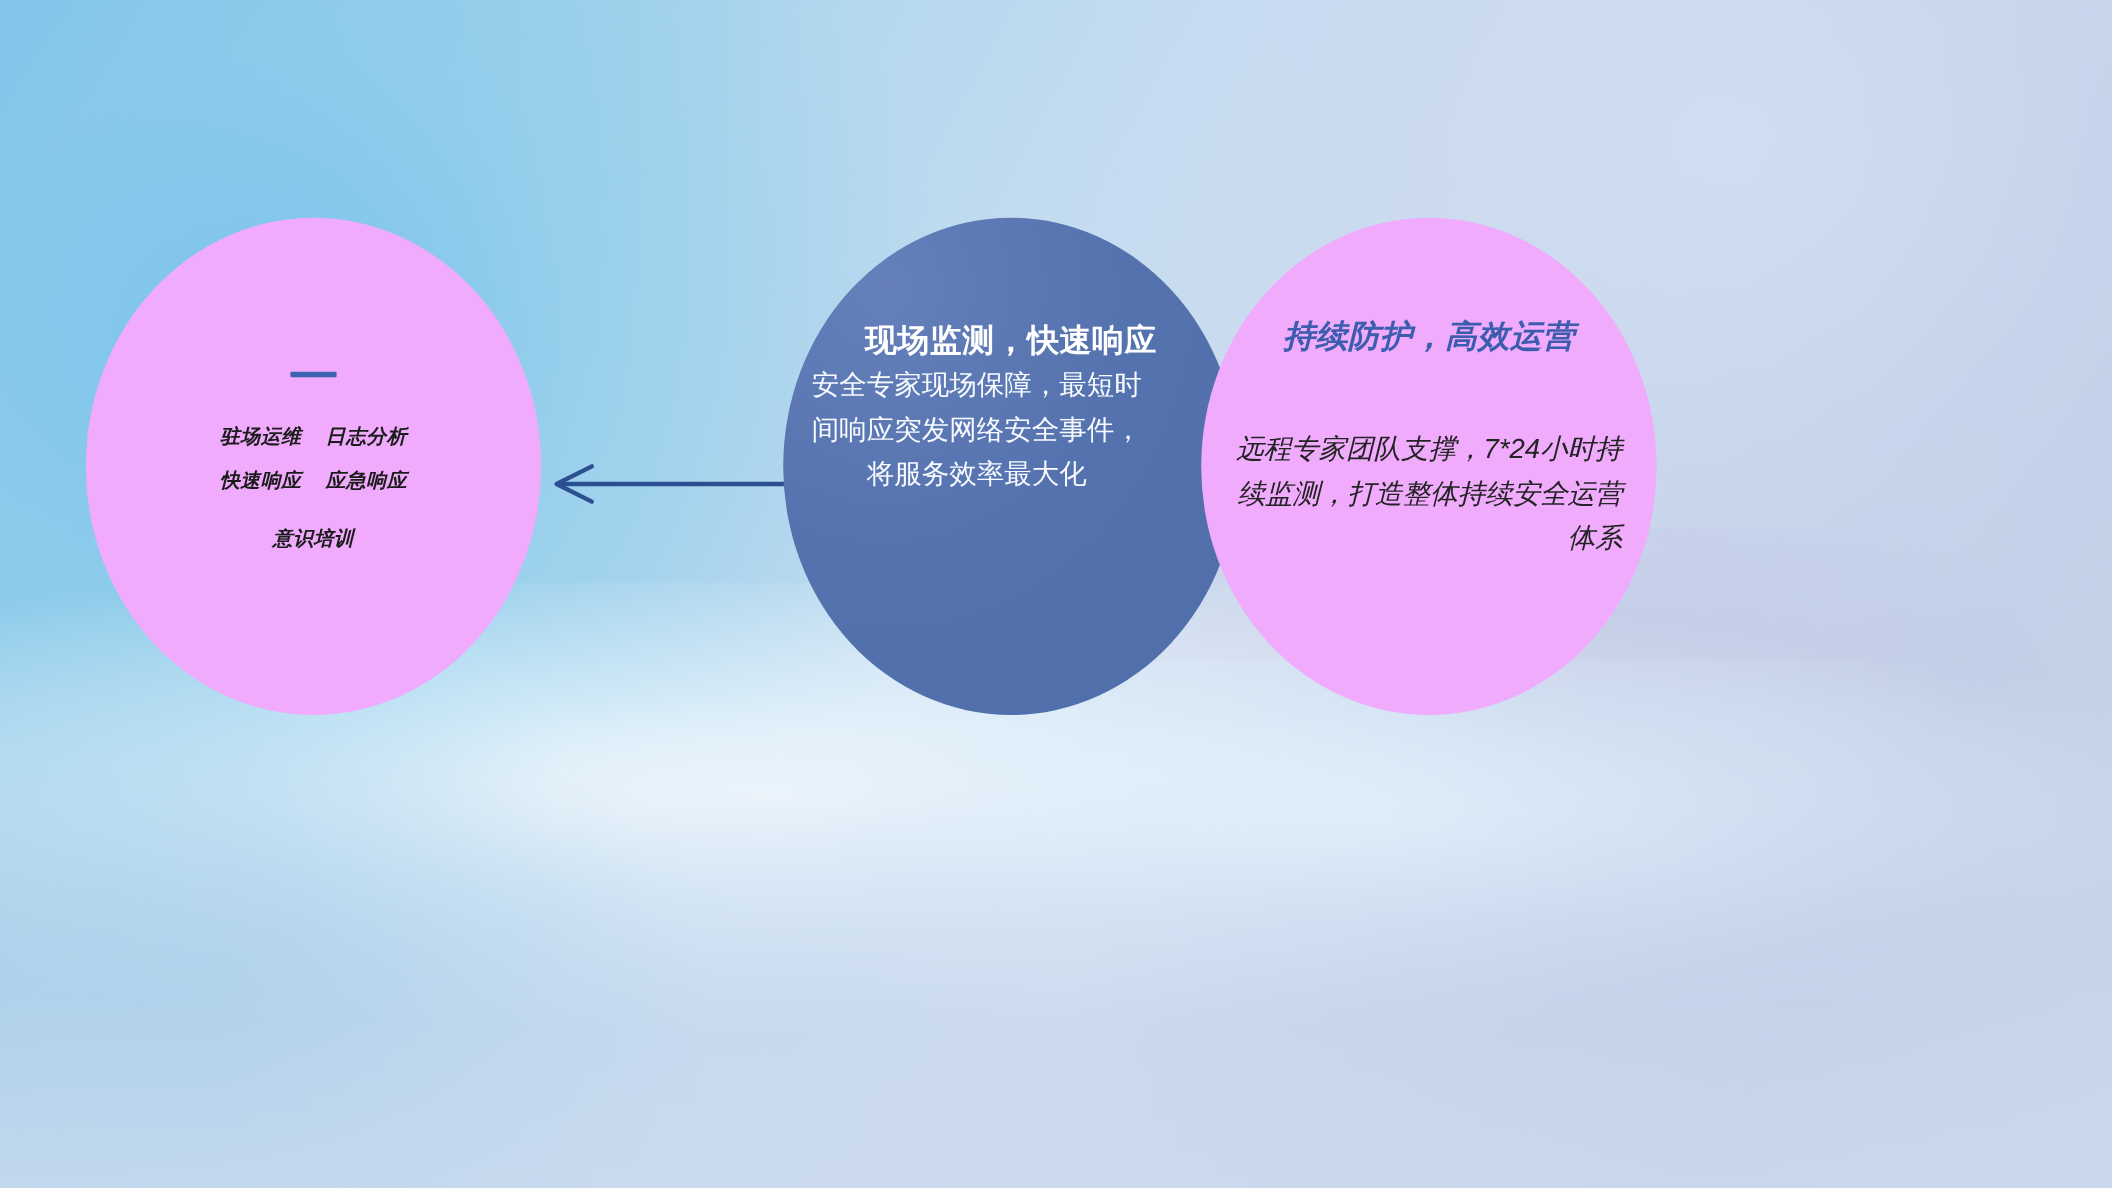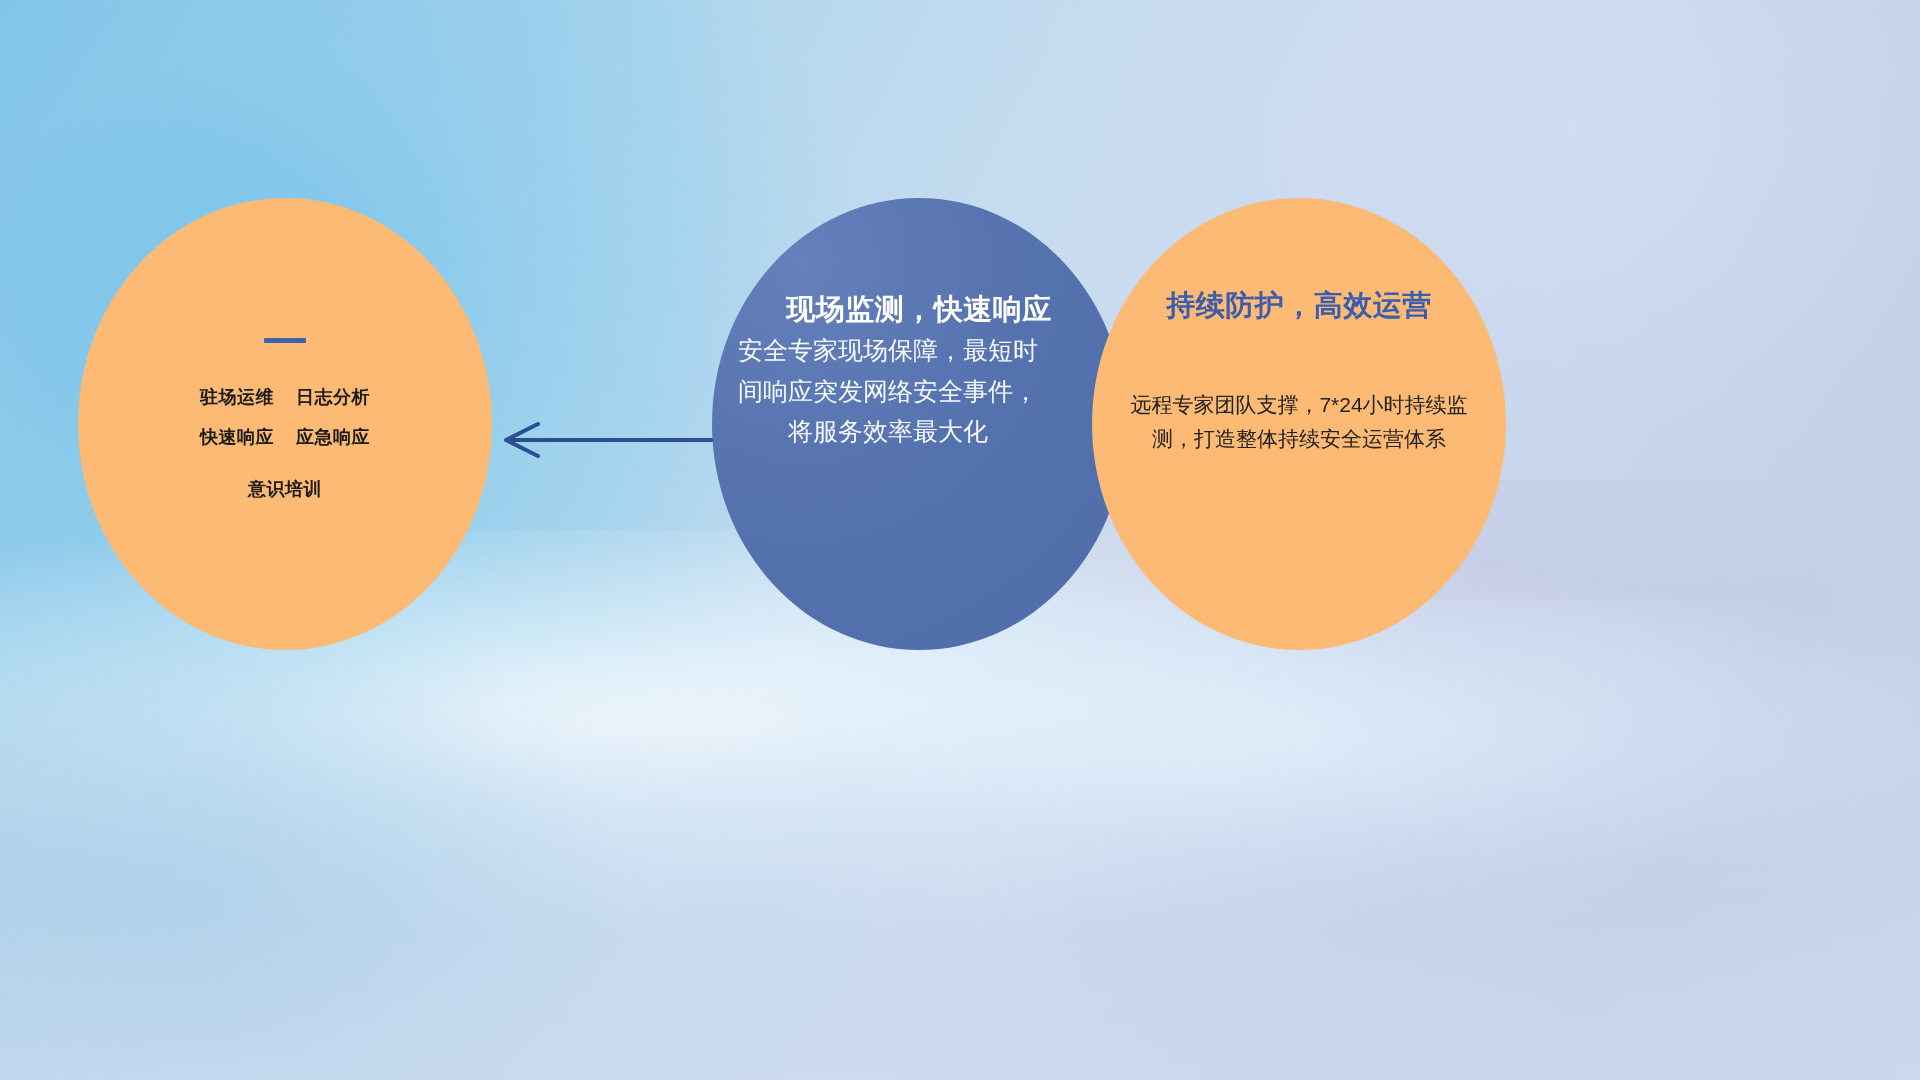--- a/index.html
+++ b/index.html
@@ -93,21 +93,22 @@
         rgba(160,205,235,0.0) 100%);
   }
 
   
   .circle {
     position: absolute;
     border-radius: 50%;
     box-sizing: border-box;
   }
   .circle-white {
-    background: #fdba74;
+    background: #f0abfc;
+    font-style: italic;
   }
 
   
   #circle-left {
     left: 78px; top: 198px;
     width: 414px; height: 452px;
   }
   .left-inner {
     position: absolute;
     left: 0; top: 0; width: 100%; height: 100%;
@@ -186,24 +187,24 @@
   .right-title {
     font-size: 29px;
     font-weight: bold;
     color: #3c5cae;
     letter-spacing: 0.5px;
     text-align: center;
     white-space: nowrap;
   }
   .right-body {
     margin-top: 62px;
-    font-size: 21px;
+    font-size: 25px;
     color: #232323;
     line-height: 1.62;
-    text-align: center;
+    text-align: right;
     max-width: 352px;
   }
 
   
   #circle-left  { z-index: 5; }
   #arrow-layer  { z-index: 4; }
   #circle-mid   { z-index: 6; }
   #circle-right { z-index: 7; }
 
   

